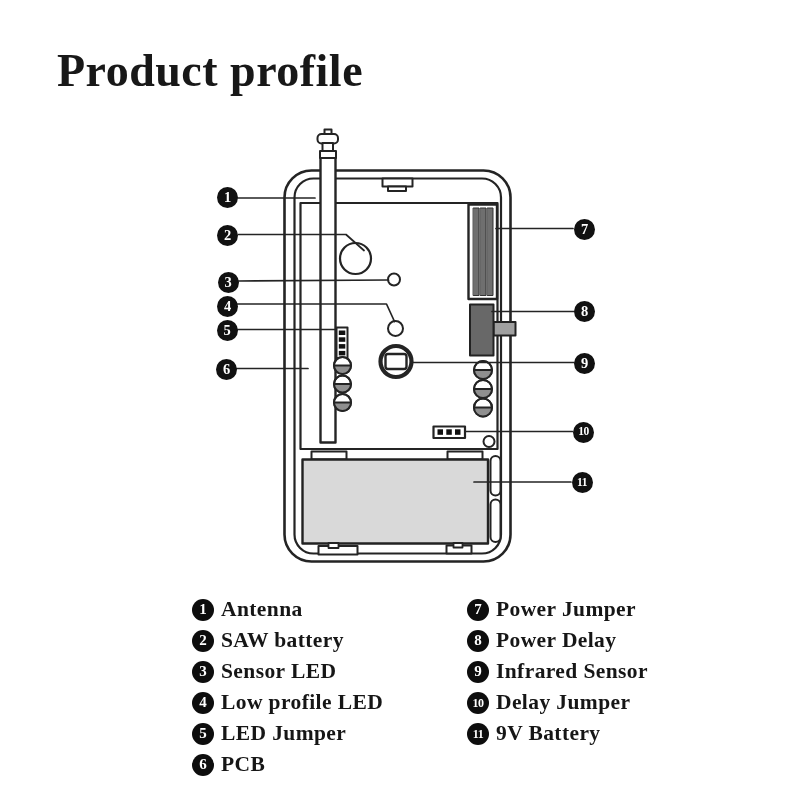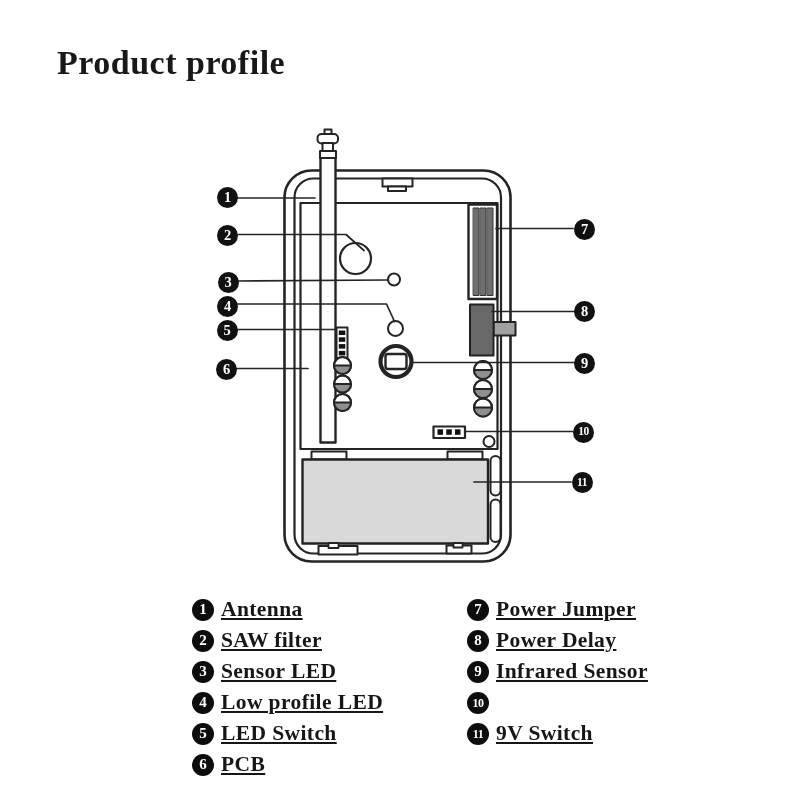--- a/index.html
+++ b/index.html
@@ -2,21 +2,21 @@
 <html><head>
 <meta charset="utf-8">
 <style>
   html,body{margin:0;padding:0;background:#ffffff;}
   .page{
     position:relative;width:800px;height:800px;background:#ffffff;
     font-family:"Liberation Serif", serif;overflow:hidden;
   }
   .title{
     position:absolute;left:57px;top:44px;margin:0;
-    font-weight:700;font-size:34px;letter-spacing:.5px;color:#181818;
+    font-weight:700;font-size:46px;letter-spacing:.5px;color:#181818;
     font-family:"Liberation Serif", serif;white-space:nowrap;text-align:right;
   }
   svg.diagram{position:absolute;left:0;top:0;}
   
   .co{
     position:absolute;width:21px;height:21px;border-radius:50%;
     background:#111;color:#fff;display:flex;align-items:center;justify-content:center;
     font:700 14.5px "Liberation Serif", serif;line-height:1;
   }
   .co.two{font-size:11.5px;letter-spacing:-.5px;}
@@ -26,21 +26,21 @@
   .legend-col.right{left:467px;top:594px;}
   .lrow{display:flex;align-items:center;height:31px;}
   .lbadge{
     flex:0 0 auto;width:22px;height:22px;border-radius:50%;background:#0d0d0d;color:#fff;
     display:flex;align-items:center;justify-content:center;
     font:700 15px "Liberation Serif", serif;line-height:1;margin-right:7px;
   }
   .lbadge.b2{font-size:12px;letter-spacing:-.5px;}
   .llabel{
     font:700 21.5px "Liberation Serif", serif;color:#161616;
-    letter-spacing:.4px;white-space:nowrap;text-decoration:underline;
+    letter-spacing:.4px;white-space:nowrap;
   }
 </style>
 </head>
 <body>
 
 <div class="page">
 
   <h1 class="title">Product profile</h1>
 
   <svg class="diagram" width="800" height="800" viewBox="0 0 800 800">
@@ -172,33 +172,33 @@
   <div class="co two" style="left:573px;top:421.5px">10</div>
   <div class="co two" style="left:571.5px;top:472px">11</div>
 
   <div class="legend-col left">
     <div class="lrow">
       <span class="lbadge">1</span>
       <span class="llabel">Antenna</span>
     </div>
     <div class="lrow">
       <span class="lbadge">2</span>
-      <span class="llabel">SAW filter</span>
+      <span class="llabel">SAW battery</span>
     </div>
     <div class="lrow">
       <span class="lbadge">3</span>
       <span class="llabel">Sensor LED</span>
     </div>
     <div class="lrow">
       <span class="lbadge">4</span>
       <span class="llabel">Low profile LED</span>
     </div>
     <div class="lrow">
       <span class="lbadge">5</span>
-      <span class="llabel">LED Switch</span>
+      <span class="llabel">LED Jumper</span>
     </div>
     <div class="lrow">
       <span class="lbadge">6</span>
       <span class="llabel">PCB</span>
     </div>
   </div>
 
   <div class="legend-col right">
     <div class="lrow">
       <span class="lbadge">7</span>
@@ -207,20 +207,21 @@
     <div class="lrow">
       <span class="lbadge">8</span>
       <span class="llabel">Power Delay</span>
     </div>
     <div class="lrow">
       <span class="lbadge">9</span>
       <span class="llabel">Infrared Sensor</span>
     </div>
     <div class="lrow">
       <span class="lbadge b2">10</span>
+      <span class="llabel">Delay Jumper</span>
     </div>
     <div class="lrow">
       <span class="lbadge b2">11</span>
-      <span class="llabel">9V Switch</span>
+      <span class="llabel">9V Battery</span>
     </div>
   </div>
 
 </div>
 
 </body></html>

